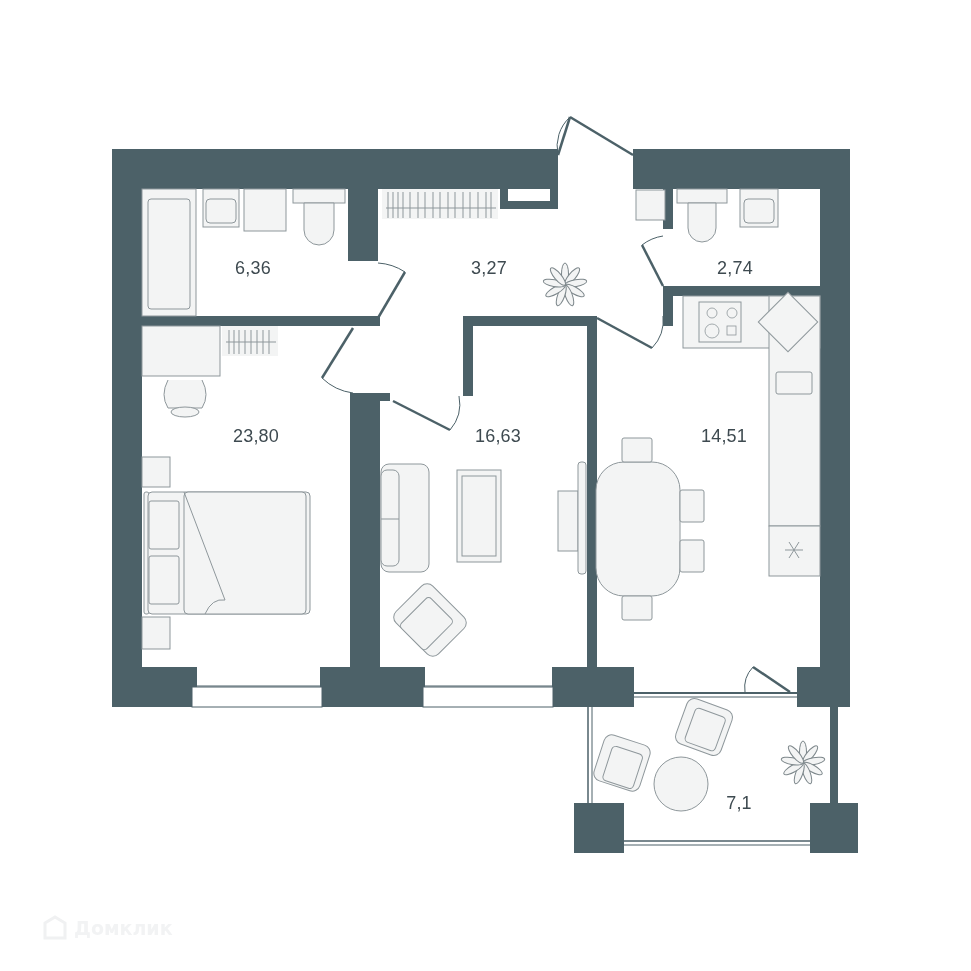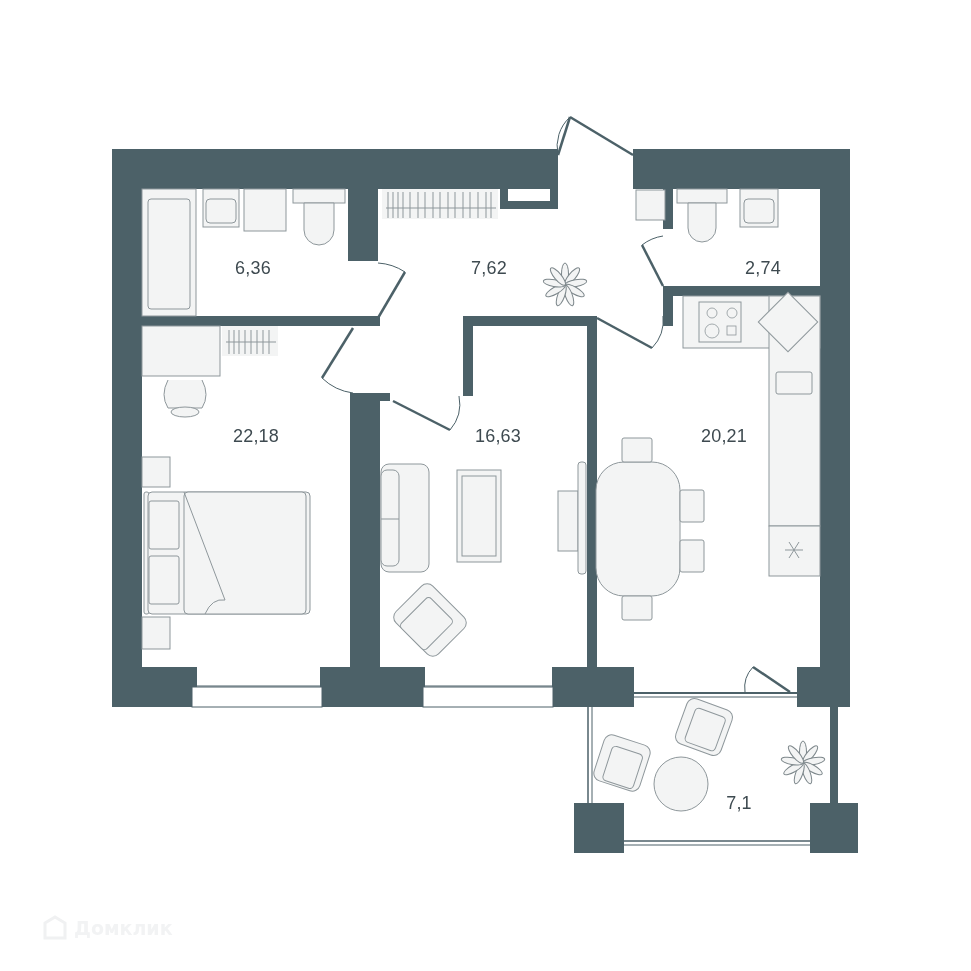--- a/index.html
+++ b/index.html
@@ -200,25 +200,25 @@
     <line x1="-9" y1="0" x2="9" y2="0"></line>
       <line x1="-5" y1="-8" x2="5" y2="8"></line>
       <line x1="-5" y1="8" x2="5" y2="-8"></line>
   </g>
 
   <use href="#plant" x="565" y="285"></use>
   <use href="#plant" x="803" y="763"></use>
 </svg>
 
 <div class="area-label" style="left:253px;top:268px;">6,36</div>
-<div class="area-label" style="left:489px;top:268px;">7,62</div>
-<div class="area-label" style="left:763px;top:268px;">2,74</div>
-<div class="area-label" style="left:256px;top:436px;">22,18</div>
+<div class="area-label" style="left:489px;top:268px;">3,27</div>
+<div class="area-label" style="left:735px;top:268px;">2,74</div>
+<div class="area-label" style="left:256px;top:436px;">23,80</div>
 <div class="area-label" style="left:498px;top:436px;">16,63</div>
-<div class="area-label" style="left:724px;top:436px;">20,21</div>
+<div class="area-label" style="left:724px;top:436px;">14,51</div>
 <div class="area-label" style="left:739px;top:803px;">7,1</div>
 
 <div class="watermark">
   <svg width="26" height="28" viewBox="0 0 26 28">
     <path d="M3 9 L13 3 L23 9 L23 24 L3 24 Z" fill="none" stroke="#f0f1f2" stroke-width="3"></path>
   </svg>
   <span>Домклик</span>
 </div>
 
 </body></html>

